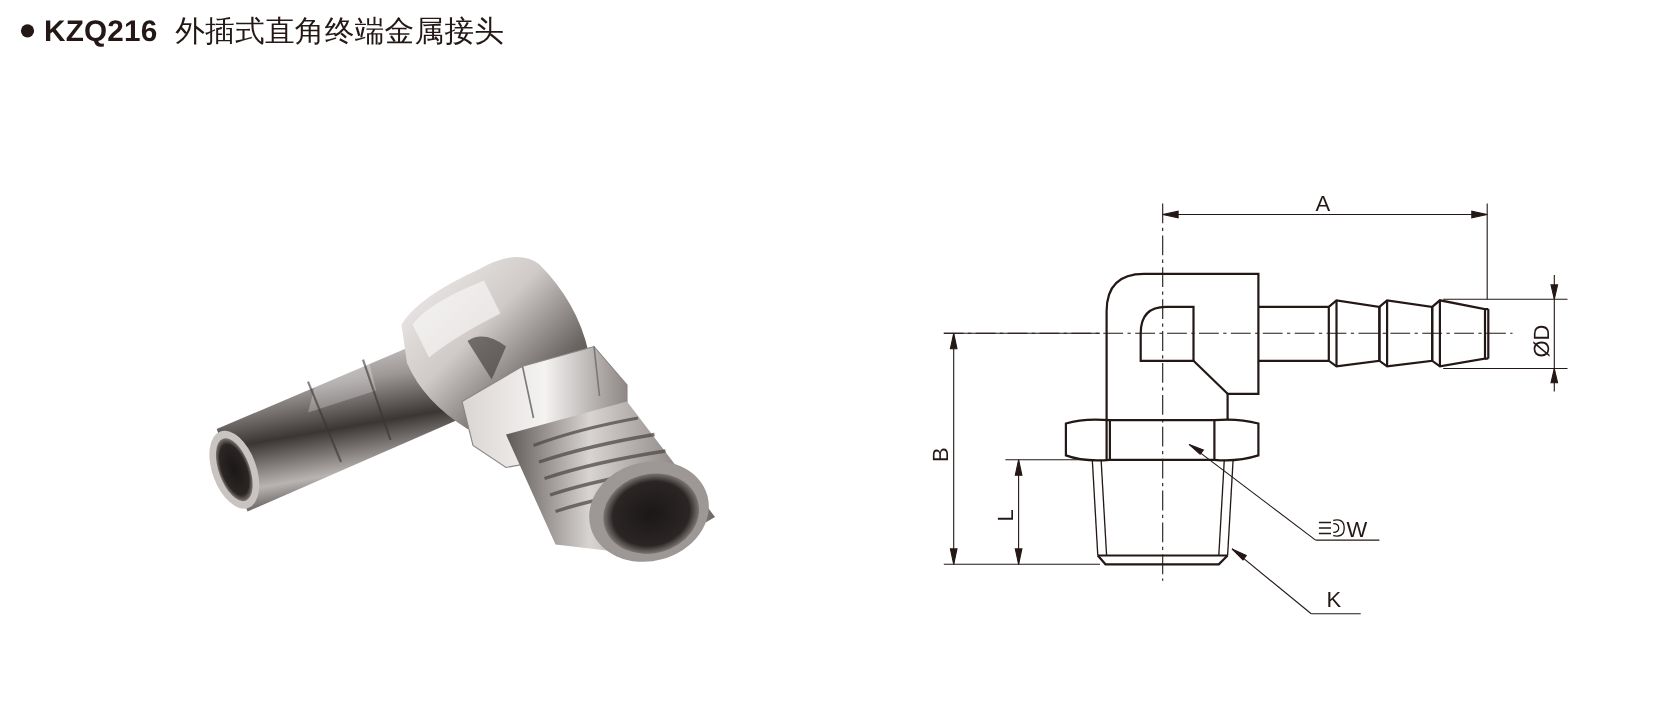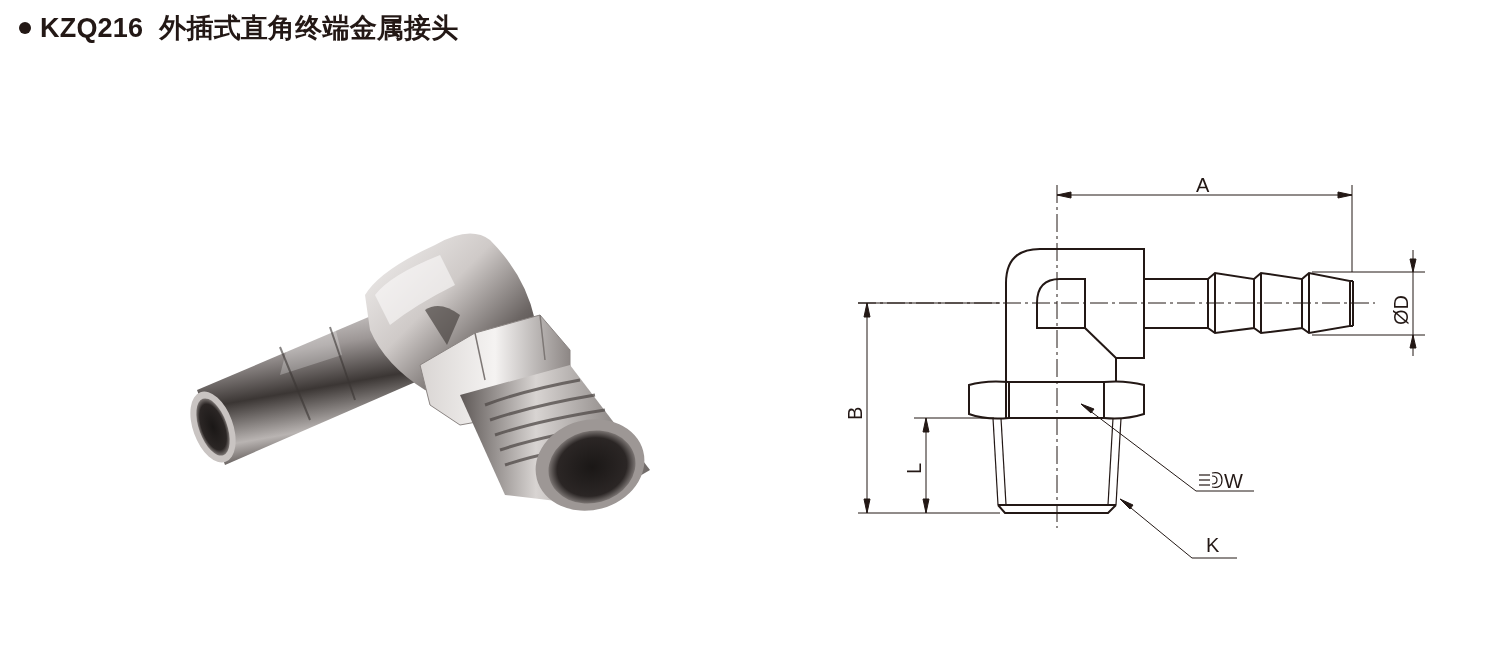--- a/index.html
+++ b/index.html
@@ -2,21 +2,21 @@
 <html><head>
   <meta charset="utf-8">
   <style>
     html, body { margin: 0; padding: 0; background: #ffffff; }
     body { width: 1505px; height: 662px; position: relative; overflow: hidden;
            font-family: "Liberation Sans", "DejaVu Sans", sans-serif; color: #231815; }
     .title { position: absolute; left: 14px; top: 8px; height: 40px; display: flex; align-items: center;
              font-weight: bold; font-size: 27px; letter-spacing: 0.2px; white-space: nowrap; }
     .title .bullet { width: 12px; height: 12px; border-radius: 50%; background: #231815; margin: 0 9px 0 5px; }
     .title .model { margin-right: 16px; }
-    .title .name { font-family: "DejaVu Sans", sans-serif; font-weight: bold; }
+    .title .name { font-family: "DejaVu Sans", sans-serif; font-weight: normal; }
     .photo { position: absolute; left: 185px; top: 215px; width: 515px; height: 305px; }
     .drawing { position: absolute; left: 0; top: 0; width: 1505px; height: 662px; pointer-events: none; }
     .drawing text { font-family: "Liberation Sans", sans-serif; fill: #231815; }
   </style>
 </head>
 <body>
 
 <div class="title">
   <span class="bullet"></span>
   <span class="model">KZQ216</span>

